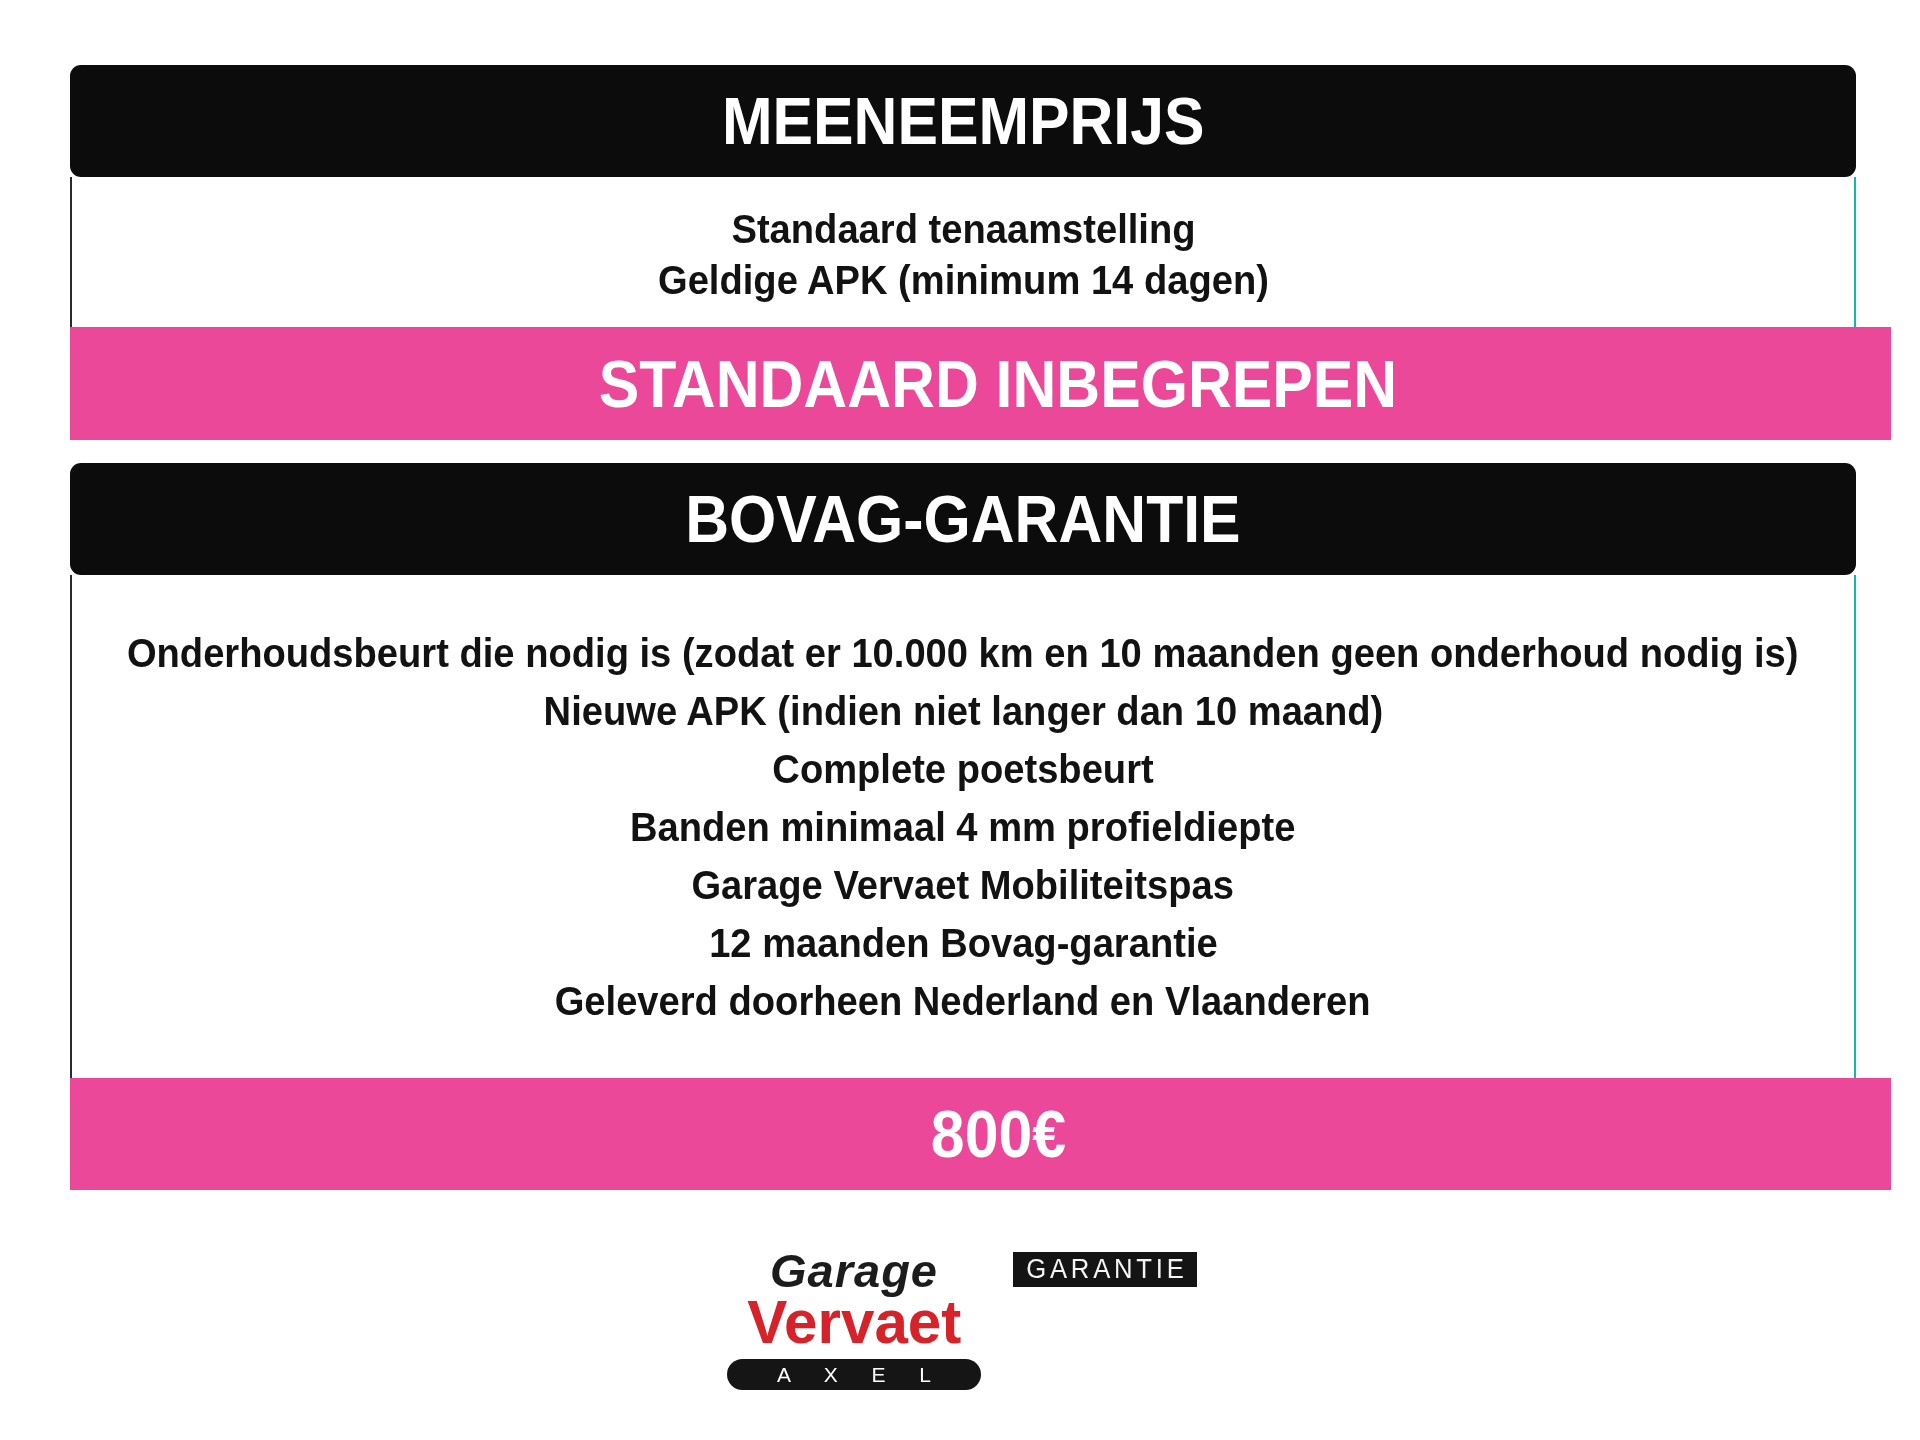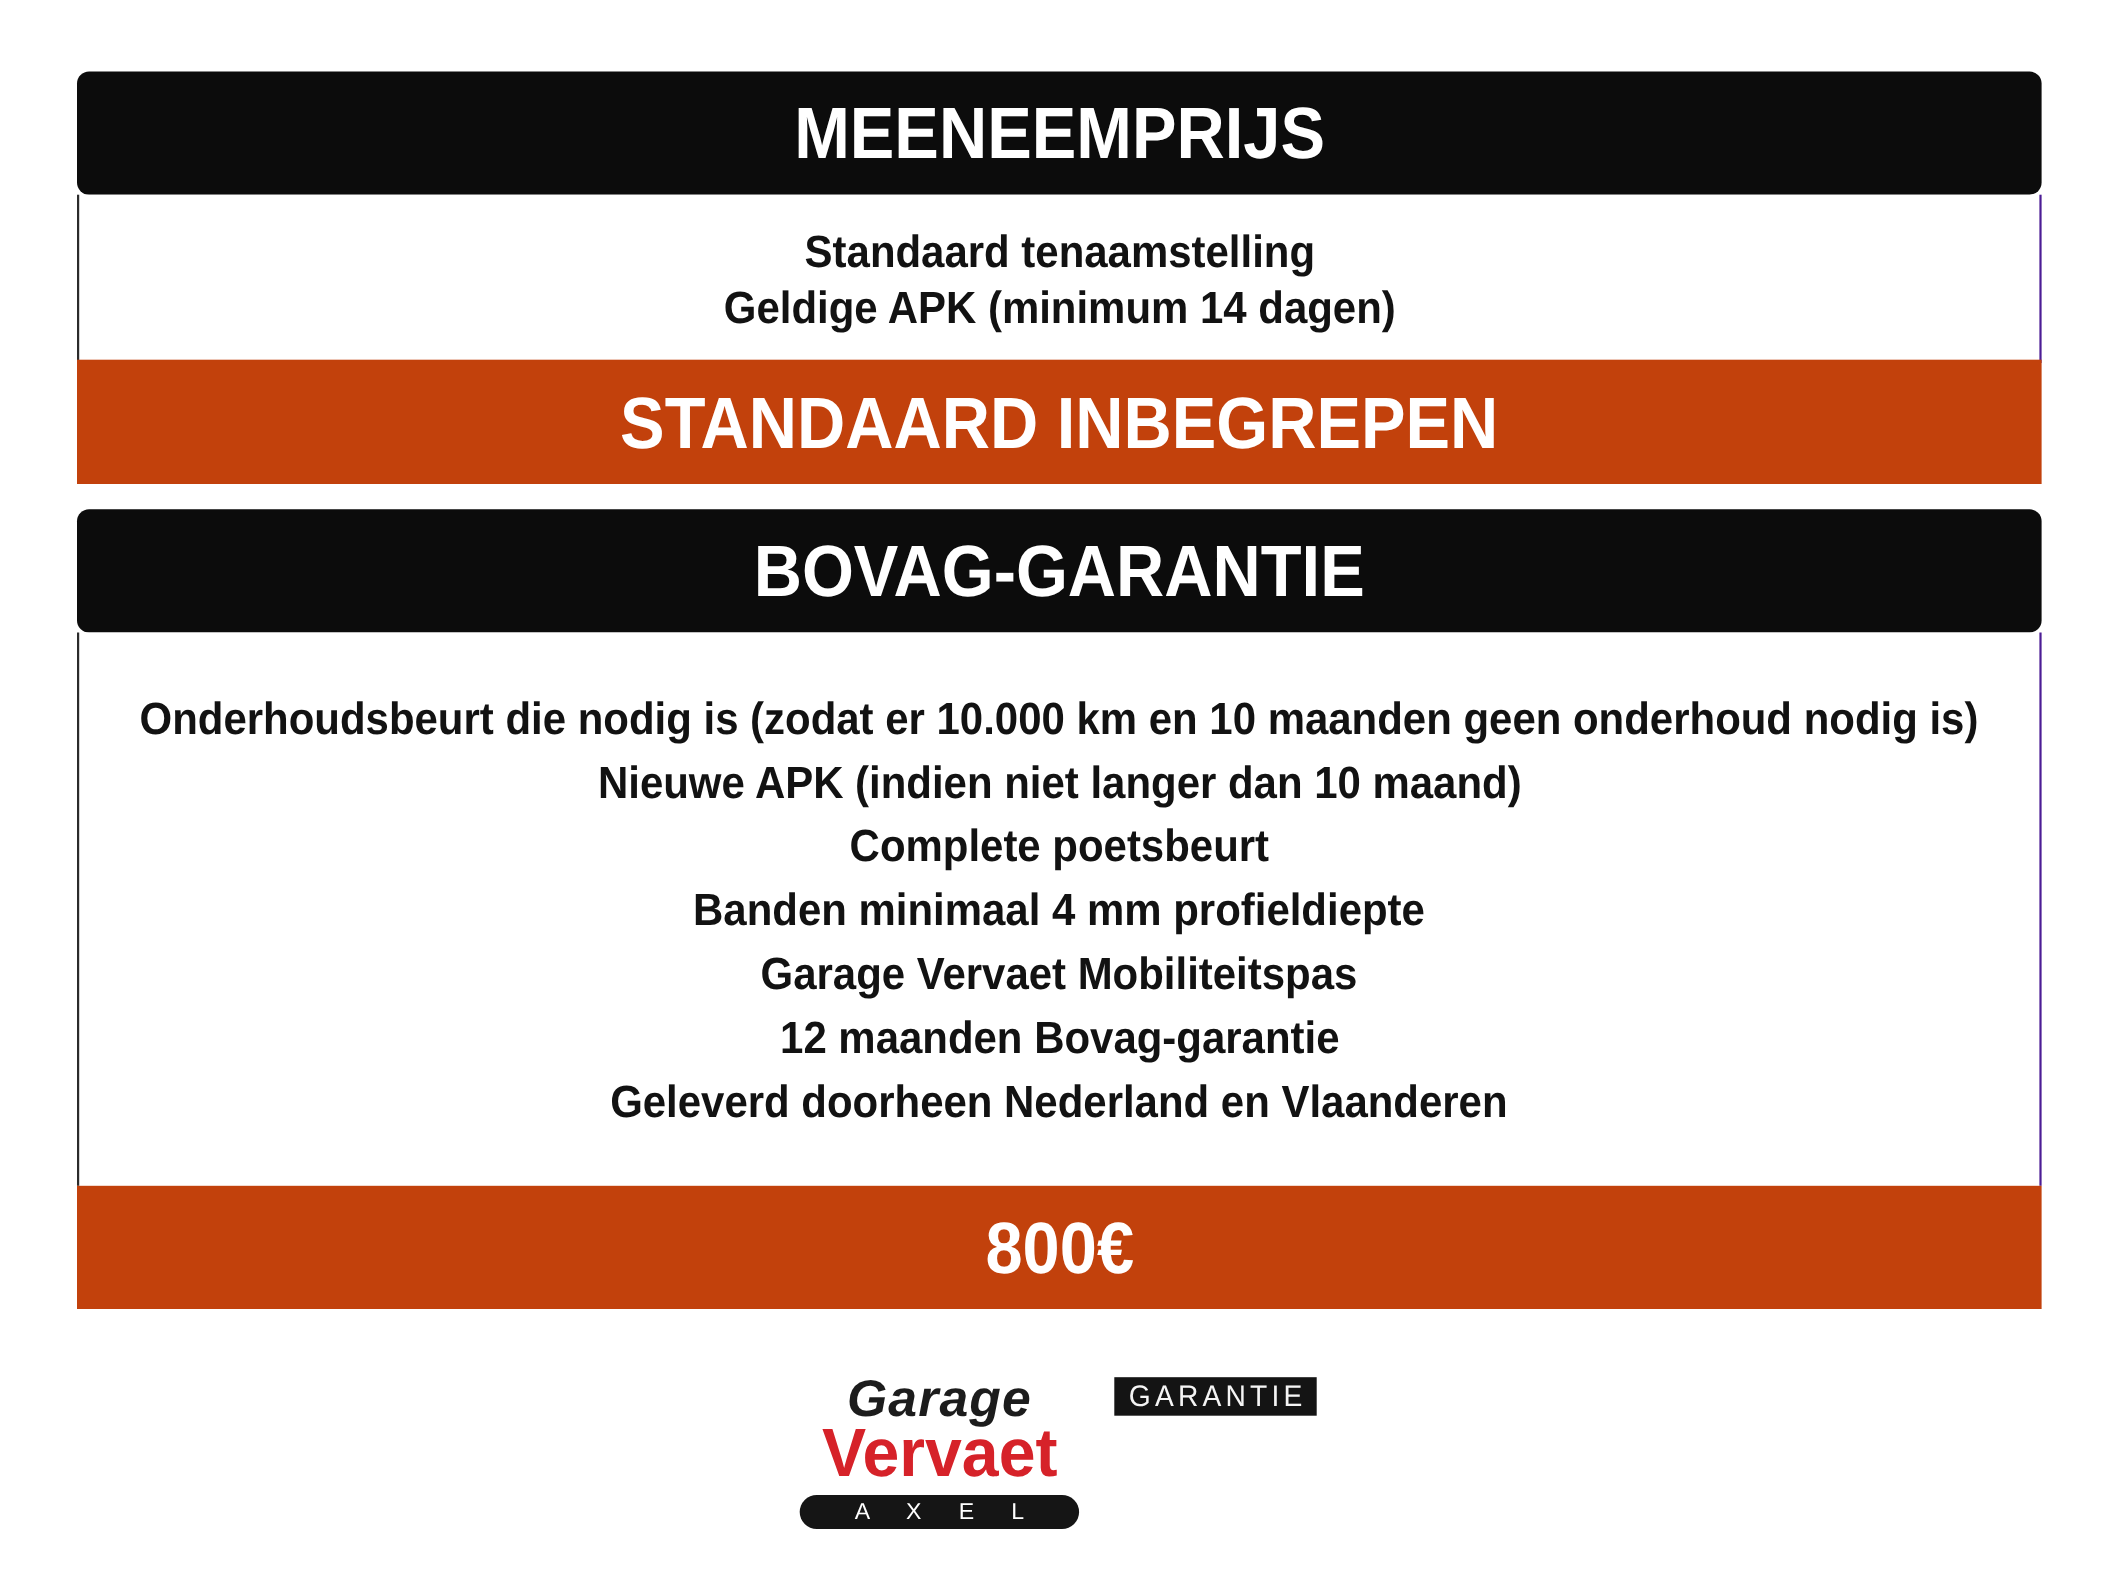--- a/index.html
+++ b/index.html
@@ -9,36 +9,36 @@
     font-family:"Liberation Sans", sans-serif;
     position:relative;
     overflow:hidden;
   }
   .abs{position:absolute;}
   .bar{
     left:70px;width:1786px;
     display:flex;align-items:center;justify-content:center;
   }
   .bar-black{background:#0c0c0c;border-radius:11px;}
-  .bar-red{background:#c2410c;}
+  .bar-red{background:#ec4899;padding-left:35px;}
   .bar-text{
     color:#ffffff;
     font-weight:bold;
     font-size:66px;
     display:inline-block;
     transform:scaleX(0.92);
     transform-origin:50% 50%;
     white-space:nowrap;
     letter-spacing:0px;
   }
   .body-white{
     left:70px;width:1782px;
     background:#ffffff;
     border-left:2px solid #2b2b2b;
-    border-right:2px solid #4c1d95;
+    border-right:2px solid #14b8a6;
     display:flex;flex-direction:column;align-items:center;justify-content:center;
   }
   .body-line{
     color:#121212;
     font-weight:bold;
     font-size:41px;
     text-align:center;
     white-space:nowrap;
   }
   .body-line > span{

